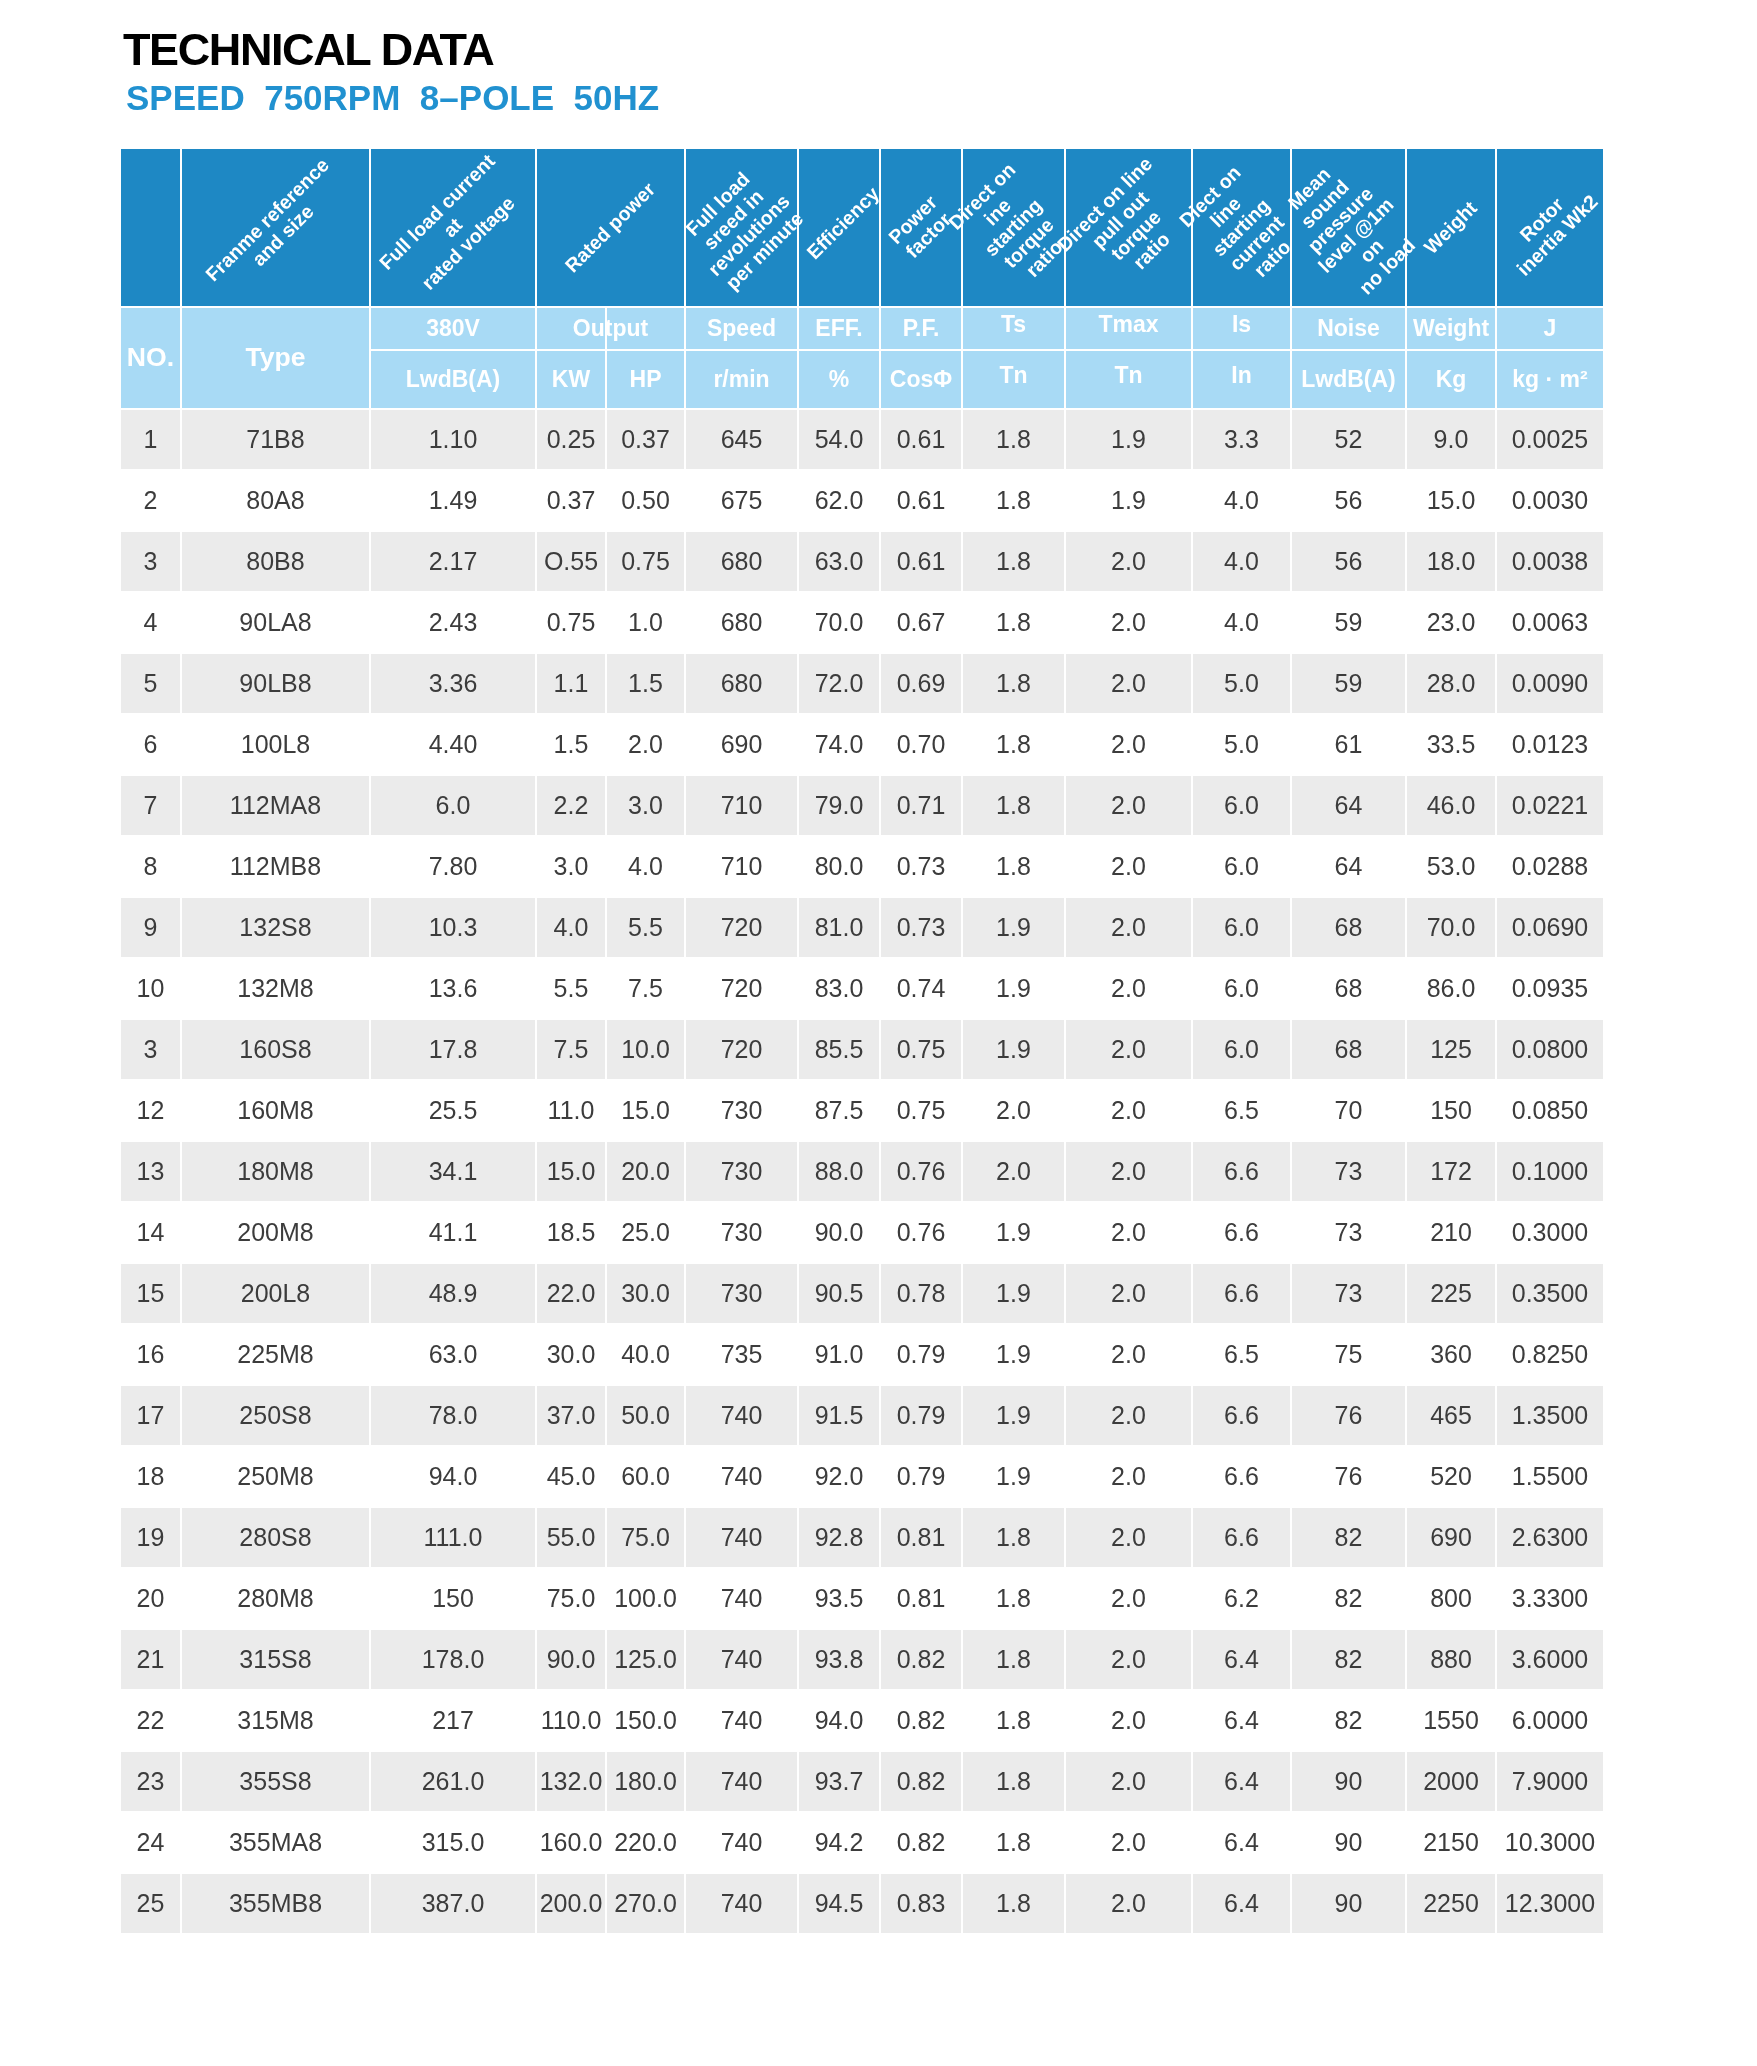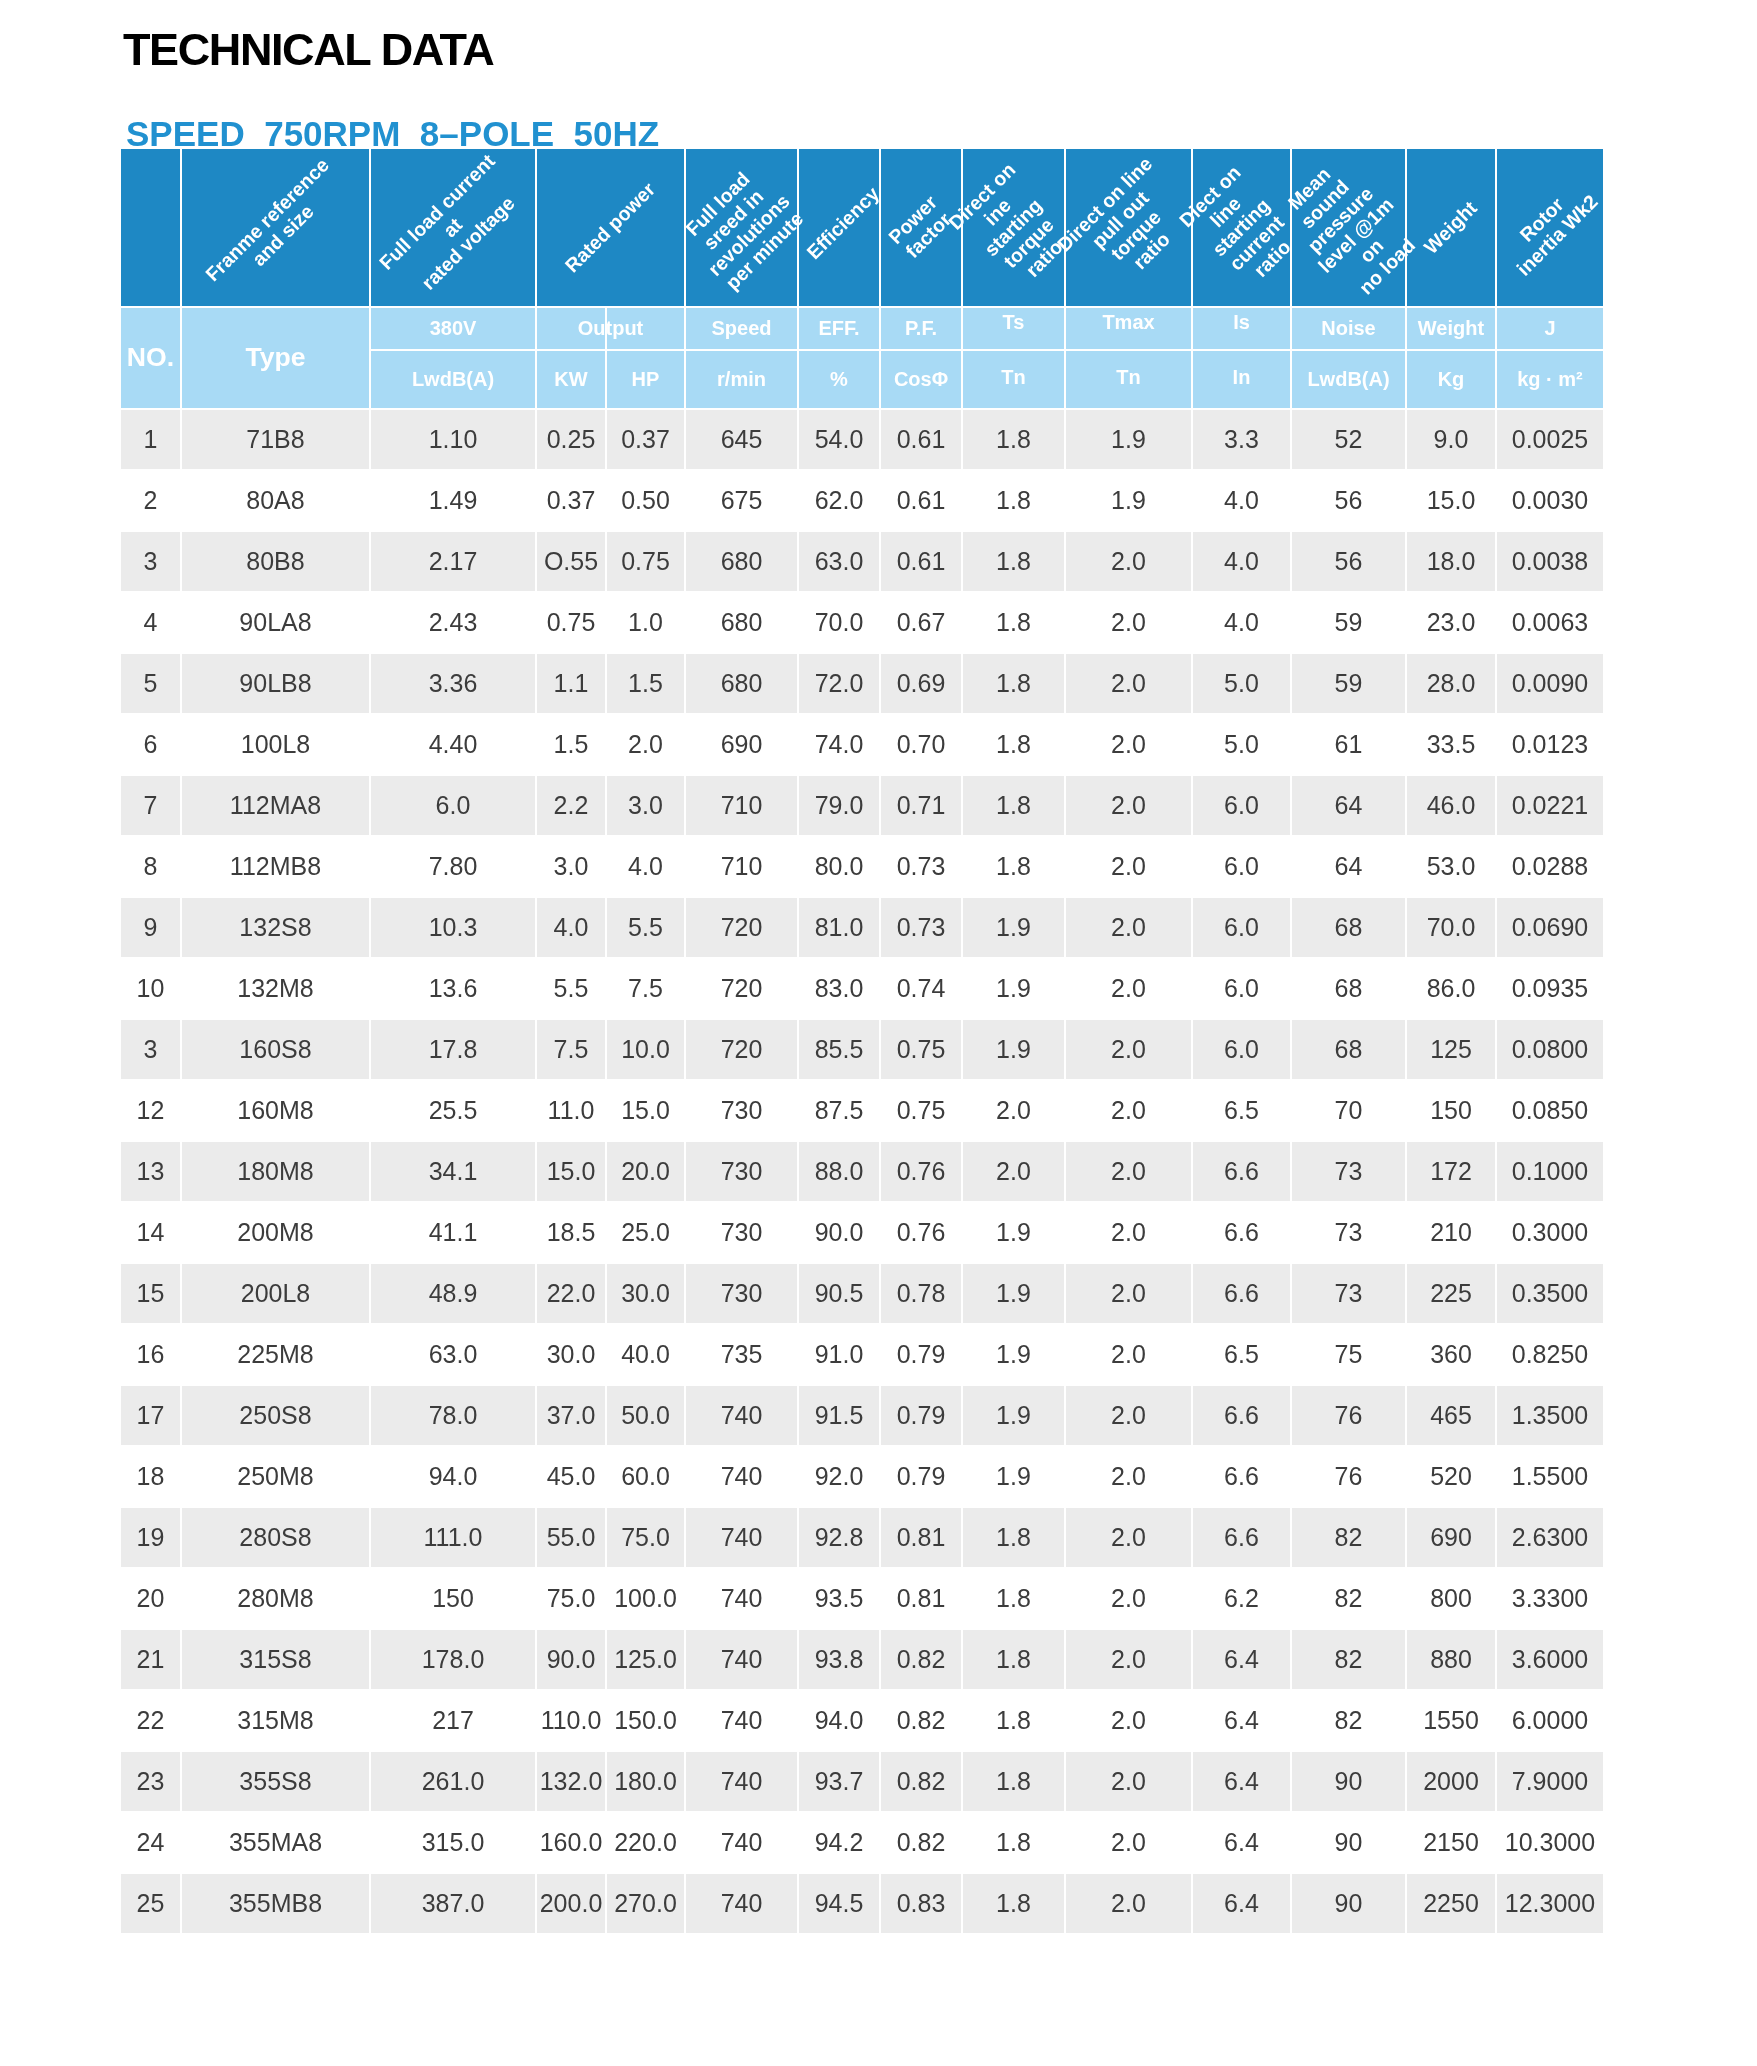--- a/index.html
+++ b/index.html
@@ -8,40 +8,40 @@
     font-family:"Liberation Sans","DejaVu Sans",sans-serif;
   }
   .page-title{
     position:absolute;left:123px;top:24px;
     font-size:45px;font-weight:bold;letter-spacing:-1.4px;
     color:#000000;white-space:nowrap;
   }
   .page-subtitle{
     position:absolute;left:126px;top:78px;
     font-size:35px;font-weight:bold;word-spacing:9.8px;
-    color:#2191d0;white-space:nowrap;margin-top:36px;
+    color:#2191d0;white-space:nowrap;
   }
   table.tech{
     position:absolute;left:119px;top:147px;width:1485px;
     border-collapse:collapse;table-layout:fixed;
   }
   table.tech th,table.tech td{padding:0;margin:0;}
   tr.band th{
     background:#1e88c4;height:157px;border:2.1px solid #ffffff;
     vertical-align:middle;text-align:center;overflow:visible;
   }
   .rot{
     transform:rotate(-45deg);
     white-space:pre-line;
     font-size:19.6px;font-weight:bold;color:#ffffff;
     line-height:1.12;text-align:center;
   }
   tr.sub th{
     background:#a8daf5;height:38px;border:2.1px solid #ffffff;
-    color:#ffffff;font-size:20px;font-weight:bold;
+    color:#ffffff;font-size:23px;font-weight:bold;
     text-align:center;vertical-align:middle;
   }
   tr.sub th.merged{font-size:26.6px;text-align:center;}
   tr.sub th.raise{vertical-align:top;padding-top:2.8px;margin-top:30px;}
   tr.sub th.lower{vertical-align:bottom;padding-bottom:19px;}
   tr.sub th.output-cell{
     background:linear-gradient(to right,
       #a8daf5 0,#a8daf5 calc(47% - 1px),
       #ffffff calc(47% - 1px),#ffffff calc(47% + 1px),
       #a8daf5 calc(47% + 1px),#a8daf5 100%);

